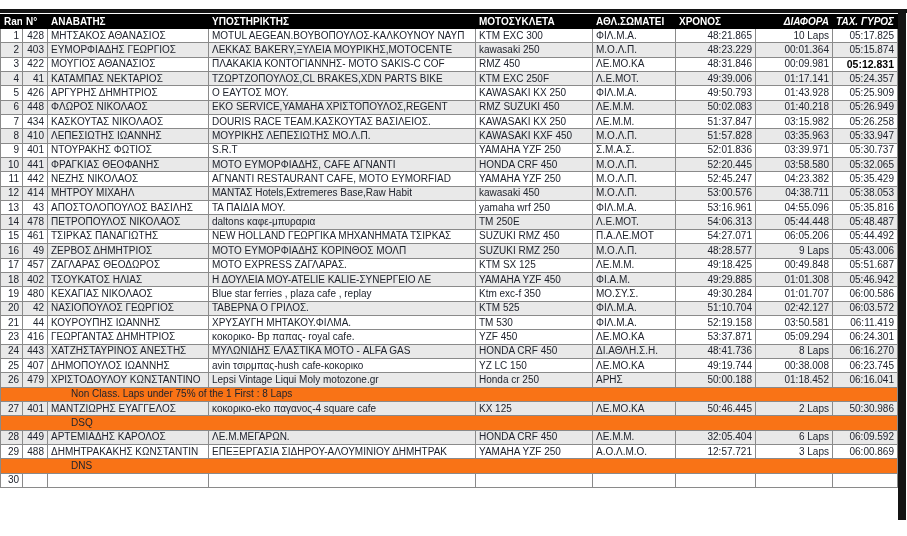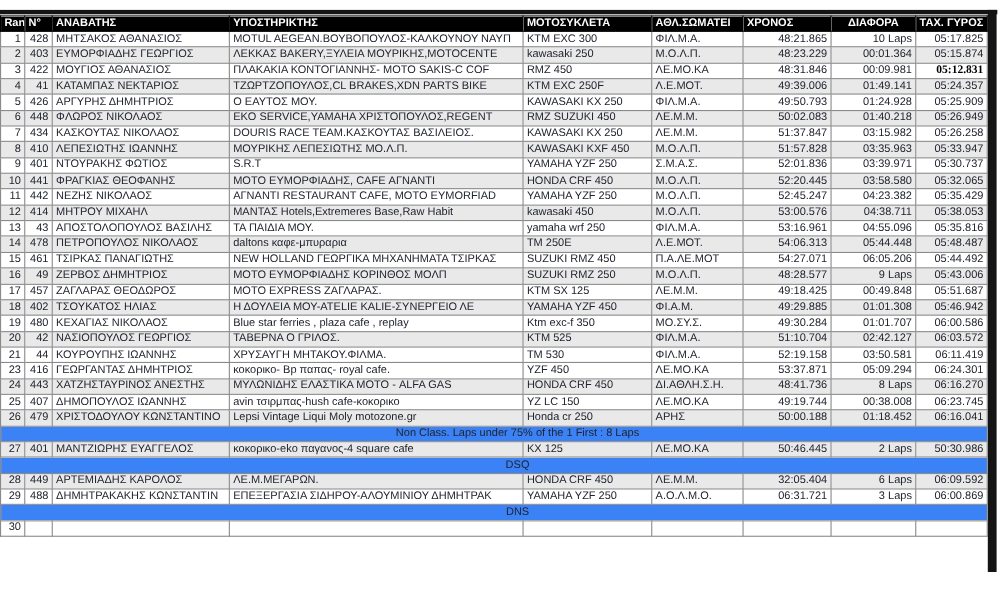--- a/index.html
+++ b/index.html
@@ -17,34 +17,34 @@
   }
   col.c-rank{width:22px} col.c-num{width:25px} col.c-rider{width:161px}
   col.c-supporter{width:267px} col.c-bike{width:117px} col.c-club{width:83px}
   col.c-time{width:80px} col.c-gap{width:77px} col.c-best{width:65px}
 
   thead th {
     background:#000000; color:#ffffff; font-weight:bold; font-size:10px;
     height:13px; padding:0 3px; text-align:left; white-space:nowrap; overflow:hidden;
     border:1px solid #000000;
   }
-  thead th.h-gap, thead th.h-best { text-align:center; }
+  thead th.h-gap, thead th.h-best { text-align:right;font-style:italic; }
 
   tbody td {
     border:1px solid #8a8a8a; height:13.35px; line-height:12px;
     padding:0 3px; white-space:nowrap; overflow:hidden; background:#ffffff;
   }
   tr.shaded td { background:#e9e9e9; }
   td.col-rank, td.col-num, td.col-time, td.col-gap, td.col-best { text-align:right; }
-  td.bold { font-weight:bold; font-size:10.5px; color:#000;font-family:Liberation Serif, serif; }
+  td.bold { font-weight:bold; font-size:10.5px; color:#000; }
 
   td.span-cell {
     border-left:1px solid #8a8a8a; border-right:1px solid #8a8a8a;
     border-top:1px solid #8a8a8a; border-bottom:1px solid #8a8a8a;
-    padding-left:46px; background:#3b82f6;text-align:center;
+    padding-left:70px; background:#f97316;
   }
 </style>
 </head>
 <body>
 
 <div class="screen">
   <div class="top-line"></div>
   <div class="right-bar"></div>
 
   <table class="results">
@@ -107,32 +107,32 @@
           <td class="col-best bold">05:12.831</td>
         </tr>
         <tr class="shaded">
           <td class="col-rank">4</td>
           <td class="col-num">41</td>
           <td class="col-rider">ΚΑΤΑΜΠΑΣ ΝΕΚΤΑΡΙΟΣ</td>
           <td class="col-supporter">ΤΖΩΡΤΖΟΠΟΥΛΟΣ,CL BRAKES,XDN PARTS BIKE</td>
           <td class="col-bike">KTM EXC 250F</td>
           <td class="col-club">Λ.Ε.ΜΟΤ.</td>
           <td class="col-time">49:39.006</td>
-          <td class="col-gap">01:49.141</td>
+          <td class="col-gap">01:17.141</td>
           <td class="col-best">05:24.357</td>
         </tr>
         <tr>
           <td class="col-rank">5</td>
           <td class="col-num">426</td>
           <td class="col-rider">ΑΡΓΥΡΗΣ ΔΗΜΗΤΡΙΟΣ</td>
           <td class="col-supporter">Ο ΕΑΥΤΟΣ ΜΟΥ.</td>
           <td class="col-bike">KAWASAKI KX 250</td>
           <td class="col-club">ΦΙΛ.Μ.Α.</td>
           <td class="col-time">49:50.793</td>
-          <td class="col-gap">01:24.928</td>
+          <td class="col-gap">01:43.928</td>
           <td class="col-best">05:25.909</td>
         </tr>
         <tr class="shaded">
           <td class="col-rank">6</td>
           <td class="col-num">448</td>
           <td class="col-rider">ΦΛΩΡΟΣ ΝΙΚΟΛΑΟΣ</td>
           <td class="col-supporter">EKO SERVICE,YAMAHA ΧΡΙΣΤΟΠΟΥΛΟΣ,REGENT</td>
           <td class="col-bike">RMZ SUZUKI 450</td>
           <td class="col-club">ΛΕ.Μ.Μ.</td>
           <td class="col-time">50:02.083</td>
@@ -376,21 +376,21 @@
           <td class="col-gap">6 Laps</td>
           <td class="col-best">06:09.592</td>
         </tr>
         <tr>
           <td class="col-rank">29</td>
           <td class="col-num">488</td>
           <td class="col-rider">ΔΗΜΗΤΡΑΚΑΚΗΣ ΚΩΝΣΤΑΝΤΙΝ</td>
           <td class="col-supporter">ΕΠΕΞΕΡΓΑΣΙΑ ΣΙΔΗΡΟΥ-ΑΛΟΥΜΙΝΙΟΥ ΔΗΜΗΤΡΑΚ</td>
           <td class="col-bike">YAMAHA YZF 250</td>
           <td class="col-club">Α.Ο.Λ.Μ.Ο.</td>
-          <td class="col-time">06:31.721</td>
+          <td class="col-time">12:57.721</td>
           <td class="col-gap">3 Laps</td>
           <td class="col-best">06:00.869</td>
         </tr>
         <tr>
           <td colspan="9" class="span-cell flag">DNS</td>
         </tr>
         <tr>
           <td class="col-rank">30</td>
           <td class="col-num"></td>
           <td class="col-rider"></td>

